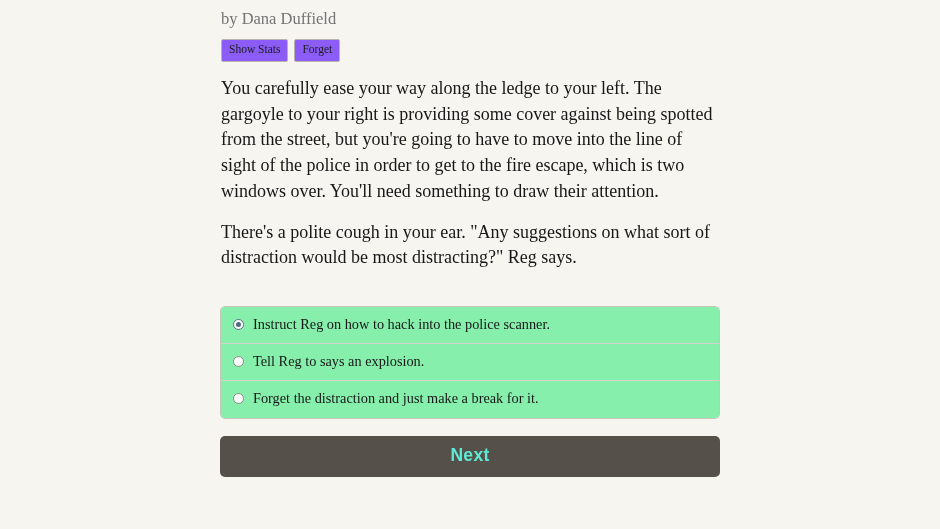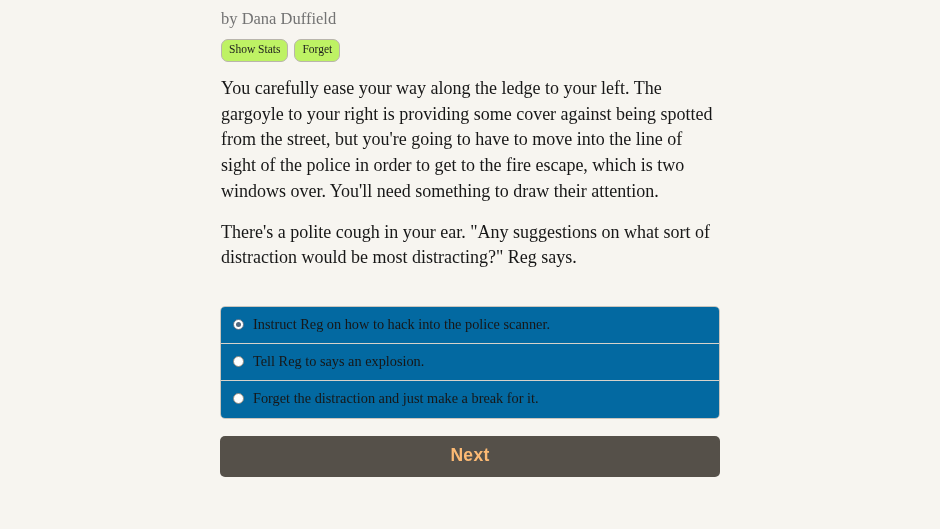--- a/index.html
+++ b/index.html
@@ -29,23 +29,23 @@
   .button-row {
     margin: 0 0 14px 1px;
     display: flex;
     gap: 6px;
   }
   .small-btn {
     font-family: "Liberation Serif", serif;
     font-size: 11.5px;
     line-height: 1;
     padding: 4px 7px 5px 7px;
-    background: #bef264;
+    background: #8b5cf6;
     border: 1px solid #b9b5ac;
-    border-radius: 7px;
+    border-radius: 2px;
     color: #1d1d1d;
     cursor: pointer;
   }
   p.story {
     font-size: 18px;
     line-height: 1.43;
     margin: 0 0 15px 1px;
     color: #171717;
     text-align: left;
   }
@@ -59,21 +59,21 @@
     overflow: hidden;
     margin-bottom: 17px;
   }
   .choice {
     display: flex;
     align-items: center;
     gap: 9px;
     padding: 9px 12px 10px 12px;
     border-bottom: 1px solid #d6d2ca;
     cursor: pointer;
-    background: #0369a1;
+    background: #86efac;
   }
   .choice:last-child {
     border-bottom: none;
     align-items: center;
   }
   .radio {
     width: 11px;
     height: 11px;
     border-radius: 50%;
     border: 1px solid #8d8980;
@@ -98,21 +98,21 @@
   .choice-label {
     font-size: 14.3px;
     line-height: 1.2;
     color: #171717;
   }
   .next-btn {
     display: block;
     width: 100%;
     padding: 9px 0 11px 0;
     background: #555049;
-    color: #fdba74;
+    color: #5eead4;
     border: none;
     border-radius: 5px;
     font-family: "Liberation Sans", sans-serif;
     font-weight: bold;
     font-size: 17.5px;
     letter-spacing: 0.3px;
     cursor: pointer;
   }
 </style>
 </head>

